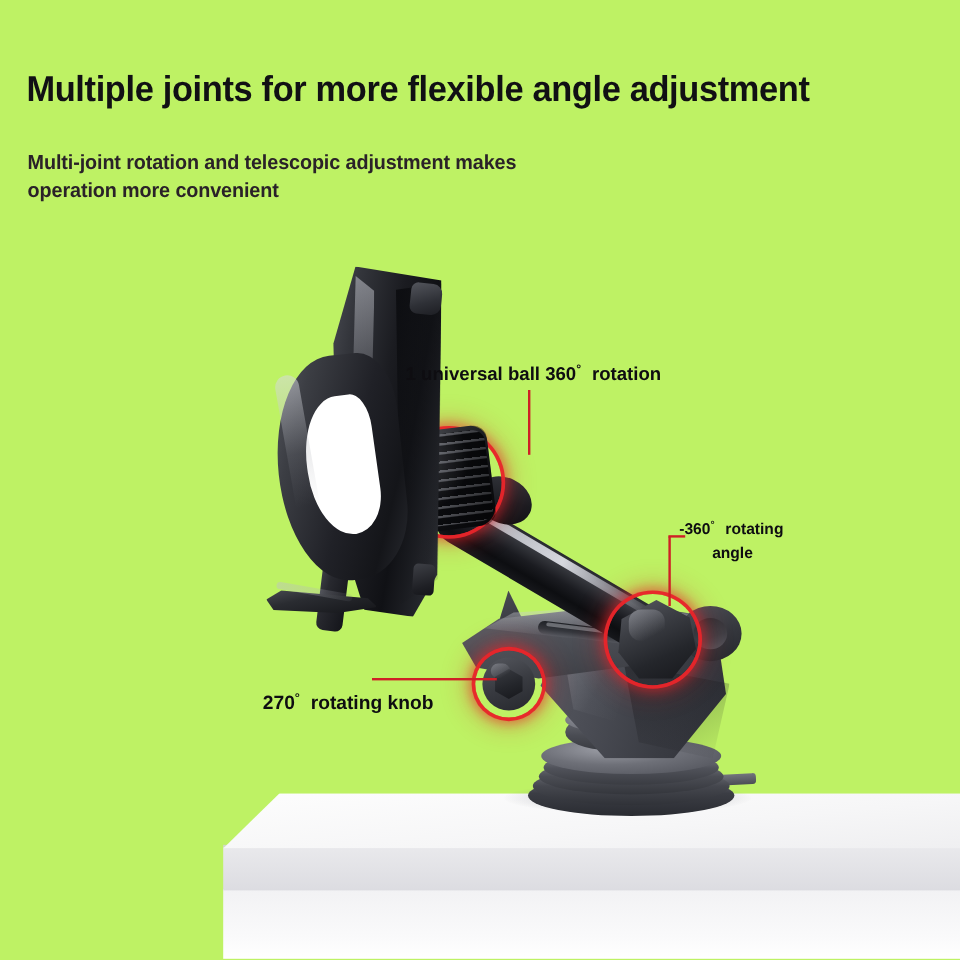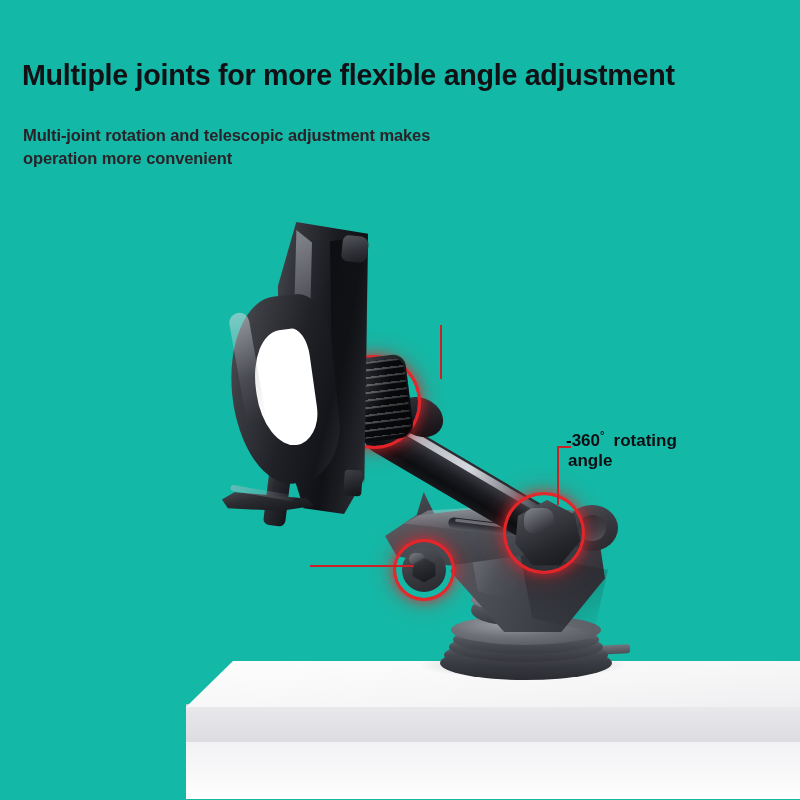--- a/index.html
+++ b/index.html
@@ -2,21 +2,21 @@
 <html><head>
 <meta charset="utf-8">
 <style>
   html,body{margin:0;padding:0;}
   body{
     width:800px;height:800px;
     background:#ffffff;
     font-family:"Liberation Sans","DejaVu Sans",sans-serif;
     overflow:hidden;position:relative;
   }
-  #canvas{position:relative;width:800px;height:800px;background:#14b8a6;}
+  #canvas{position:relative;width:800px;height:800px;background:#bef264;}
 
   
   .headline{
     position:absolute;left:22px;top:58px;
     font-size:30px;font-weight:700;color:#111014;
     letter-spacing:-0.3px;white-space:nowrap;
     transform:scaleX(0.955);transform-origin:left center;
   }
   .subtitle{
     position:absolute;left:23px;top:124px;
@@ -30,21 +30,21 @@
   .anno{
     position:absolute;font-weight:700;color:#0e0d11;
     white-space:nowrap;line-height:20px;
   }
   .anno .deg{
     font-size:0.66em;vertical-align:super;
     line-height:0;letter-spacing:0;
   }
   .anno .gap{display:inline-block;width:9px;}
   #anno-ball{left:338px;top:303px;font-size:15.5px;}
-  #anno-knob360{left:566px;top:431px;font-size:17px;}
+  #anno-knob360{left:566px;top:431px;font-size:13px;text-align:center;}
   #anno-knob360 .l2{display:block;margin-left:2px;}
   #anno-knob270{left:219px;top:577px;font-size:16px;}
 
   
   .lead{position:absolute;background:#cf2026;}
   #lead-ball{left:440px;top:325px;width:1.6px;height:54px;}
   #lead-360-v{left:557px;top:447px;width:1.6px;height:58px;}
   #lead-360-h{left:557px;top:446px;width:14px;height:1.6px;}
   #lead-270{left:310px;top:565px;width:104px;height:1.5px;}
 
@@ -396,20 +396,26 @@
   <div class="glow-ring" id="glow-270"></div>
   <div class="knob-bolt-out"></div>
   <div class="knob-bolt-in"></div>
   <div class="knob-bolt-hi"></div>
 
   <div class="lead" id="lead-ball"></div>
   <div class="lead" id="lead-360-v"></div>
   <div class="lead" id="lead-360-h"></div>
   <div class="lead" id="lead-270"></div>
 
+  <div class="anno" id="anno-ball">
+    <span>1 universal ball 360</span><span class="deg">°</span><span class="gap"></span><span>rotation</span>
+  </div>
 
   <div class="anno" id="anno-knob360">
     <span>-360</span><span class="deg">°</span><span class="gap"></span><span>rotating</span>
     <span class="l2">angle</span>
   </div>
 
+  <div class="anno" id="anno-knob270">
+    <span>270</span><span class="deg">°</span><span class="gap"></span><span>rotating knob</span>
+  </div>
 
 </div>
 
 </body></html>

